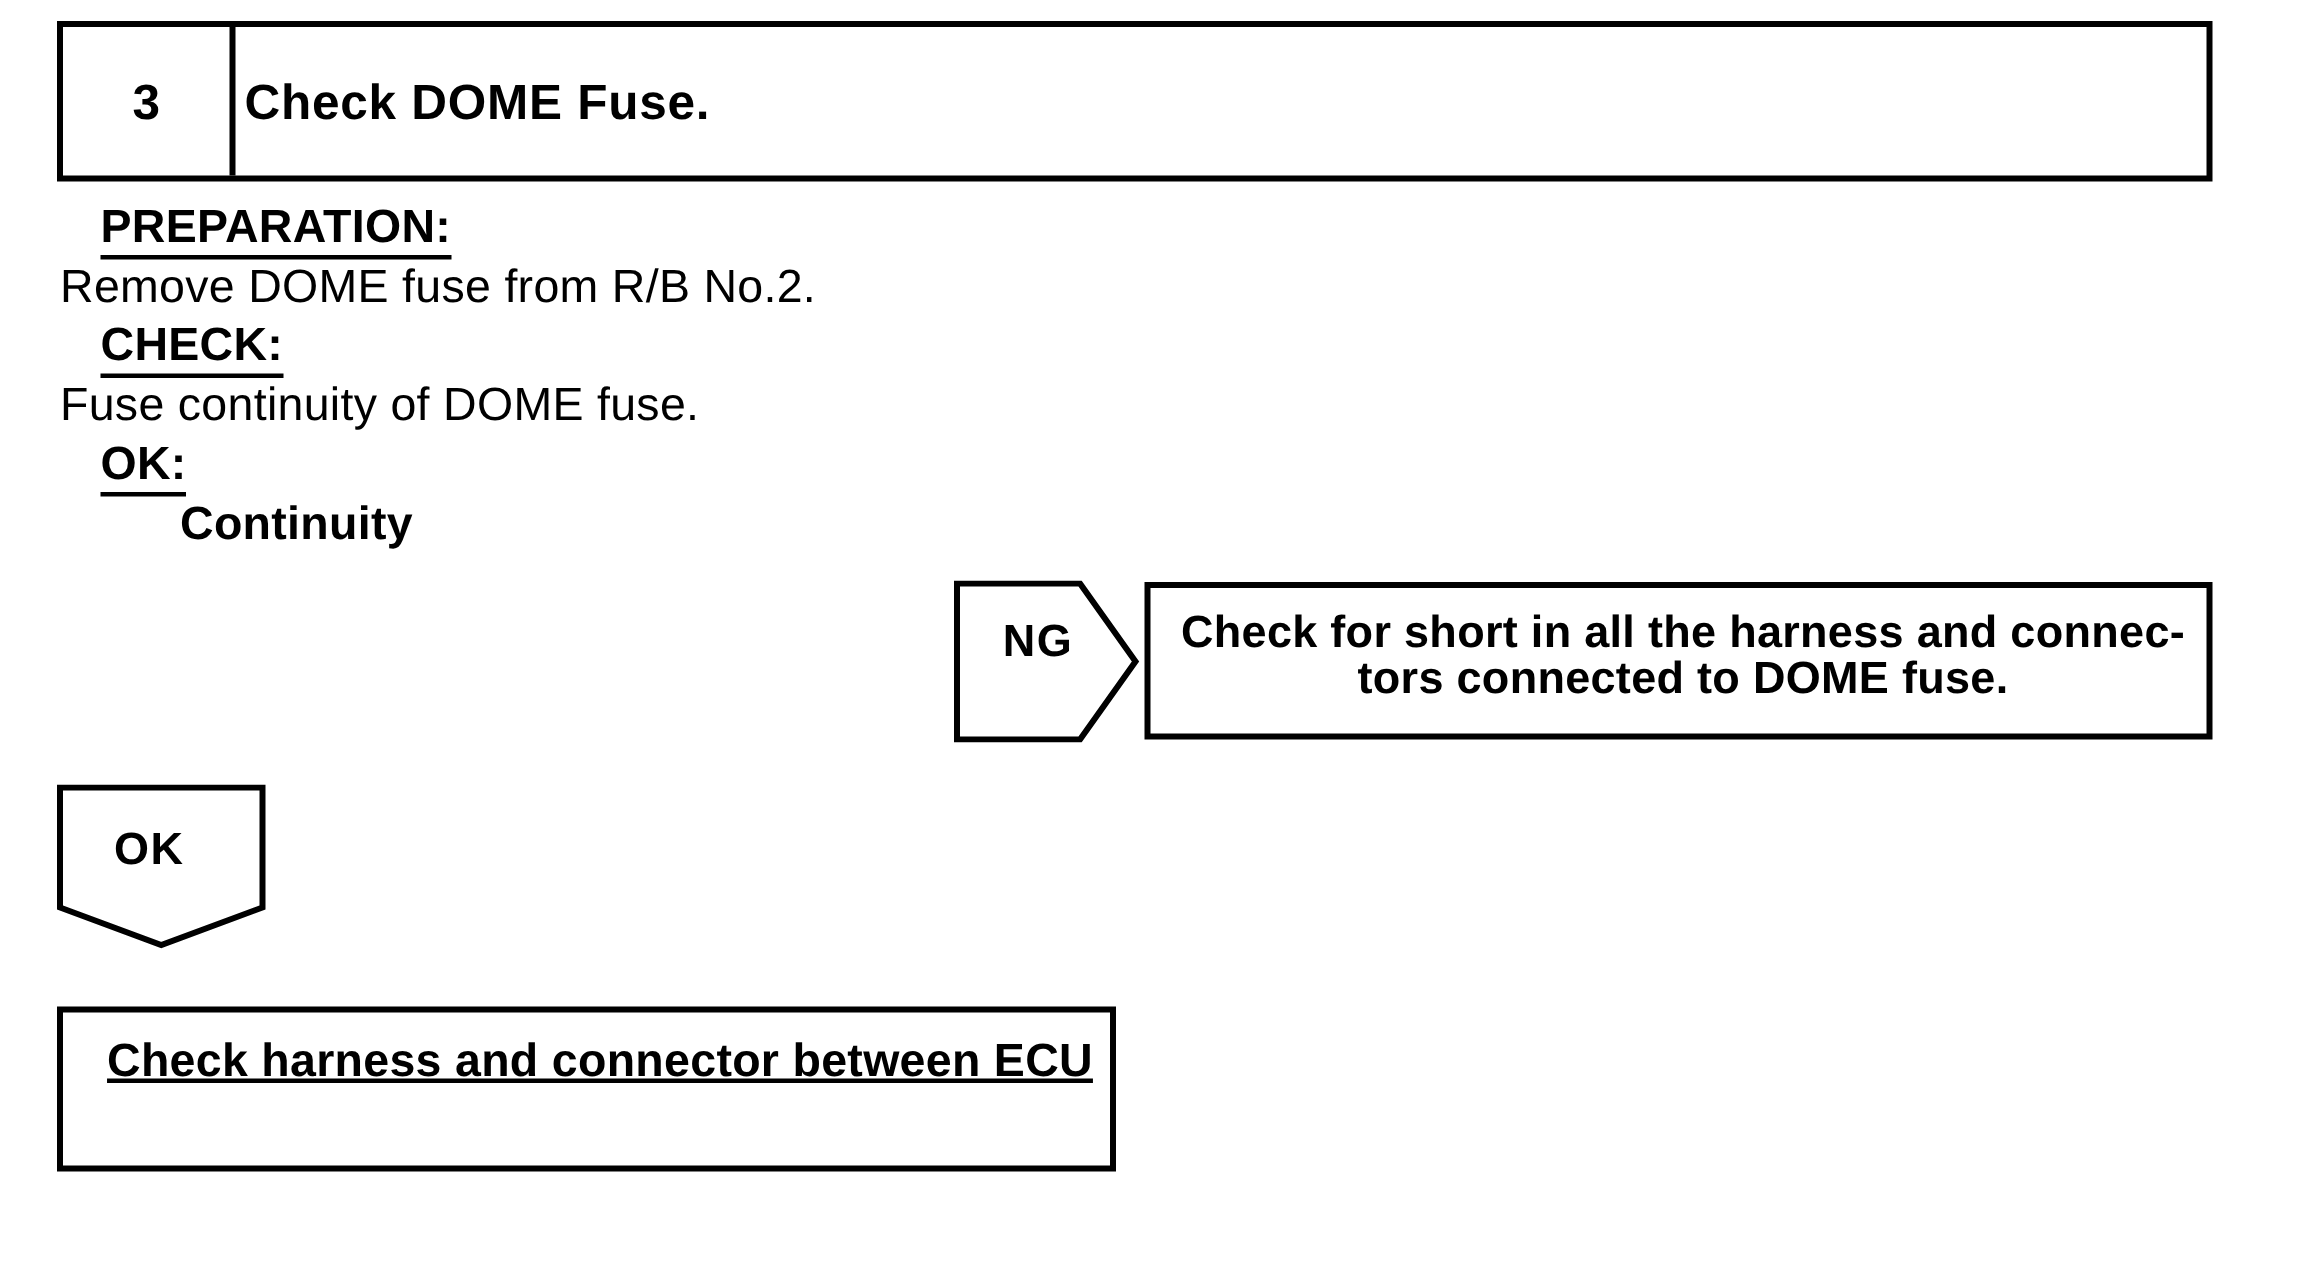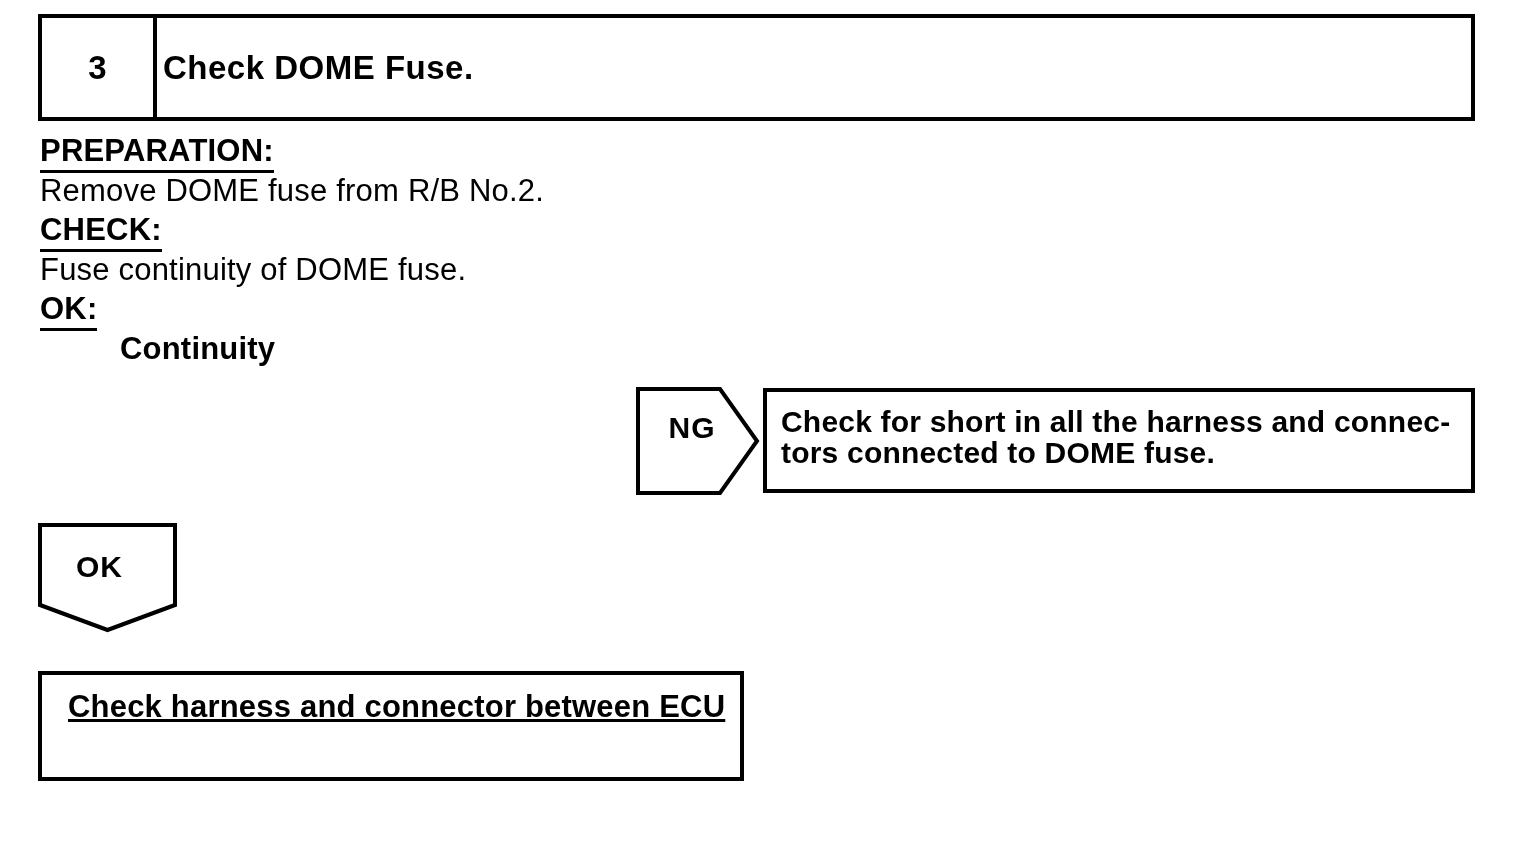--- a/index.html
+++ b/index.html
@@ -38,21 +38,21 @@
   }
 
   
   .procedure {
     position: absolute;
     left: 40px; top: 131px;
     font-size: 31px;
     line-height: 39.5px;
     letter-spacing: 0.2px;
   }
-  .proc-label { font-weight: bold; }
+  .proc-label { font-weight: bold; margin-left: 27px; }
   .proc-label .u {
     border-bottom: 3px solid #000;
     padding-bottom: 2px;
   }
   .proc-spec {
     font-weight: bold;
     padding-left: 80px;
   }
 
   
@@ -71,20 +71,21 @@
   #ok-connector { left: 38px; top: 523px; width: 141px; height: 112px; }
   #ok-connector .clabel { left: 0; top: 29px; width: 123px; }
 
   
   .flow-box {
     position: absolute;
     border: 4px solid #000;
     box-sizing: border-box;
     background: #fff;
     font-weight: bold;
+    text-align: center;
   }
   #ng-box {
     left: 763px; top: 388px;
     width: 712px; height: 105px;
     padding: 14px 8px 0 14px;
     font-size: 30px; line-height: 31px;
     letter-spacing: 0.2px;
   }
   #next-box {
     left: 38px; top: 671px;

